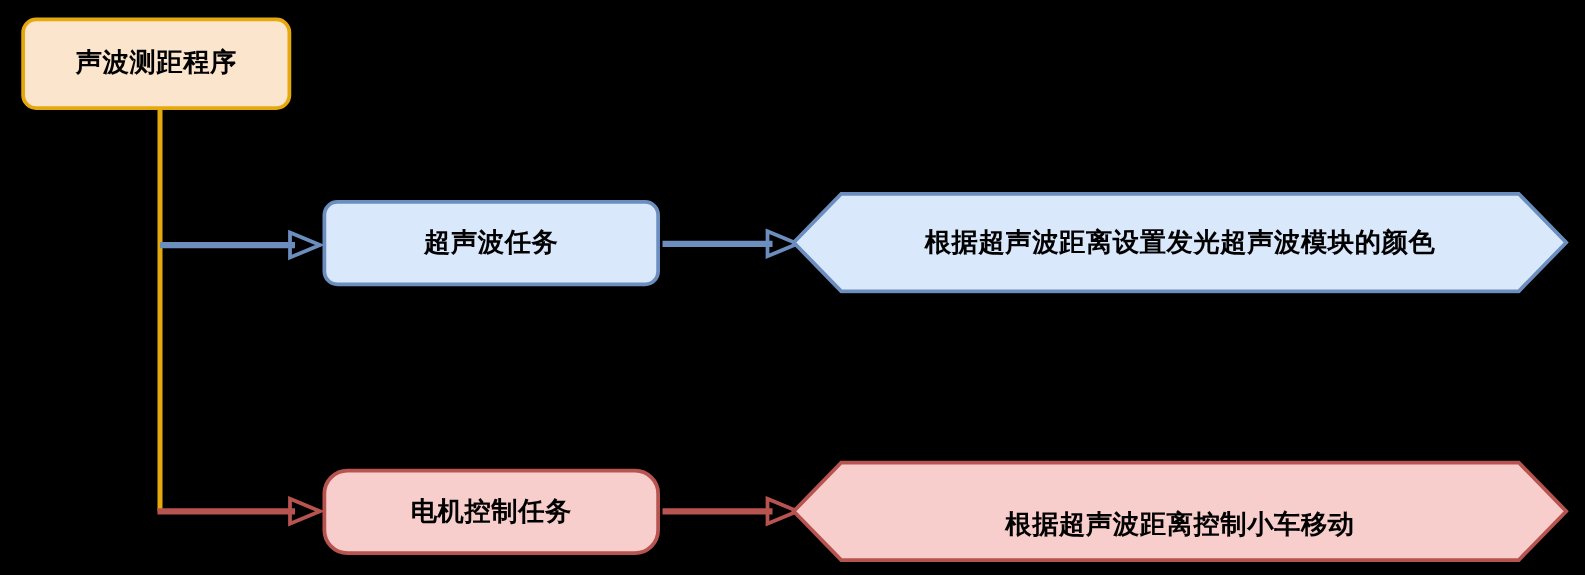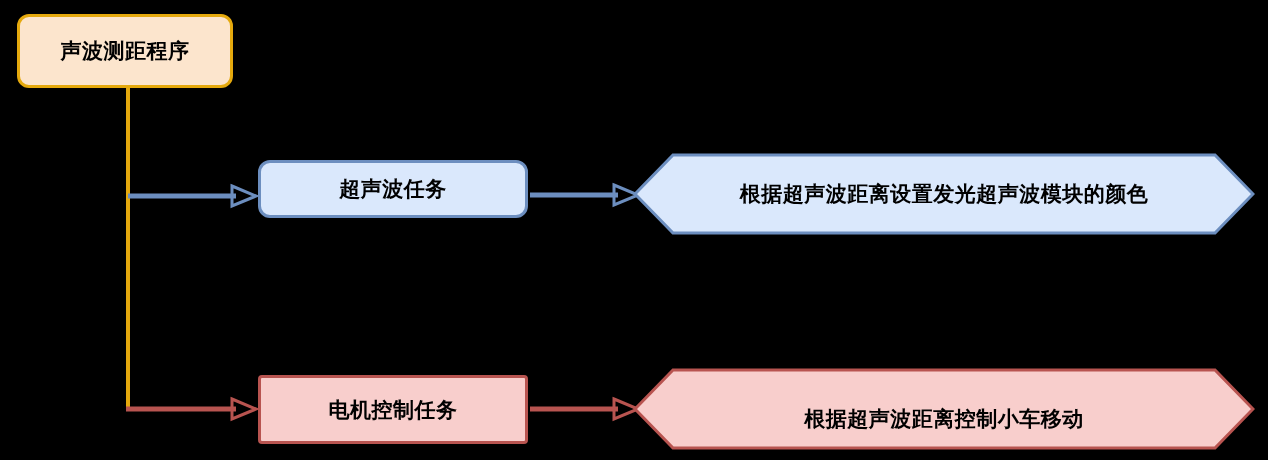--- a/index.html
+++ b/index.html
@@ -36,35 +36,35 @@
     background: #FCE5CD;
     border: 3px solid #E5A90D;
     border-radius: 12px;
     font-size: 21px;
   }
   
   #node-task-ultrasonic {
     left: 258px;
     top: 160px;
     width: 270px;
-    height: 58px;
+    height: 69px;
     background: #DAE8FC;
     border: 3px solid #6C8EBF;
     border-radius: 12px;
     font-size: 21px;
   }
   
   #node-task-motor {
     left: 258px;
     top: 375px;
     width: 270px;
     height: 69px;
     background: #F8CECC;
     border: 3px solid #B85450;
-    border-radius: 4px;
+    border-radius: 20px;
     font-size: 21px;
   }
   
   .hex-wrap {
     position: absolute;
   }
   .hex-wrap svg {
     display: block;
   }
   .hex-label {

